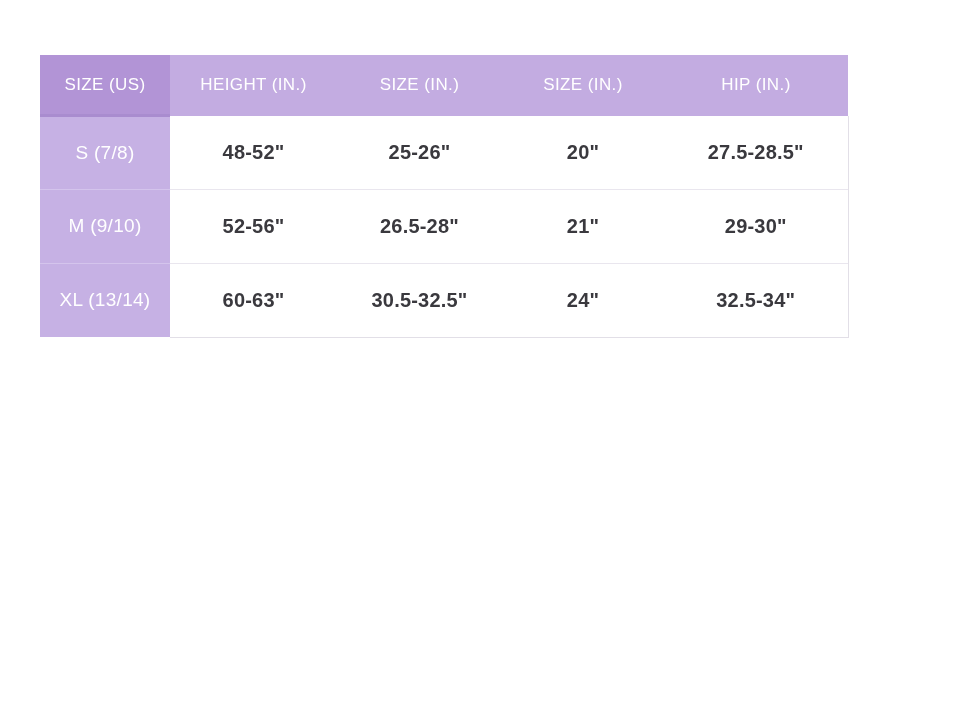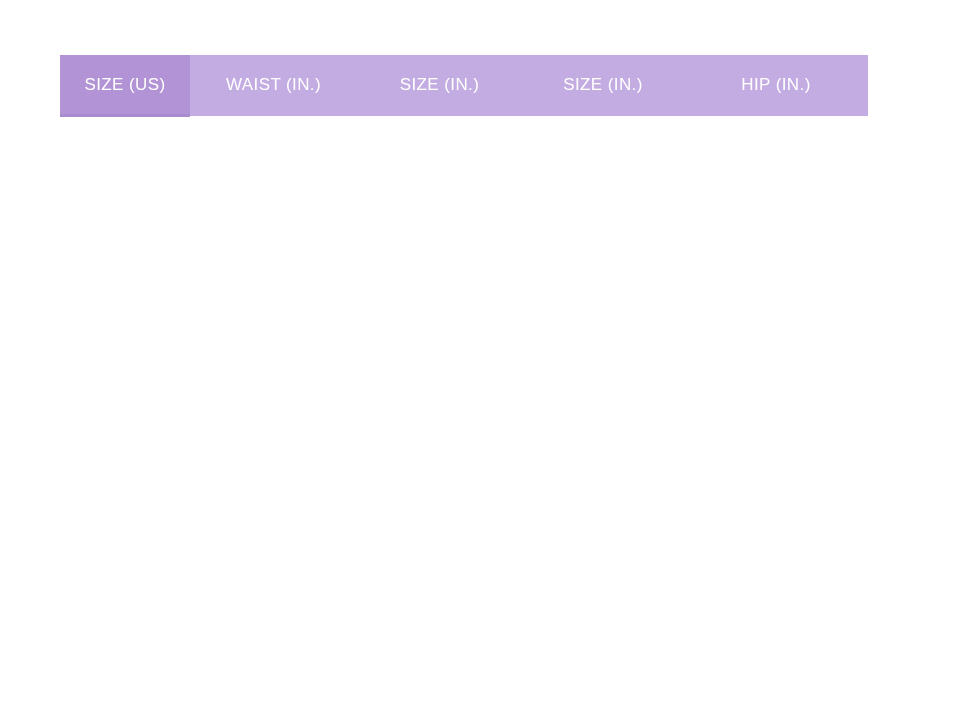--- a/index.html
+++ b/index.html
@@ -13,21 +13,21 @@
   }
   .stage {
     position: relative;
     width: 960px;
     height: 720px;
     overflow: hidden;
     background: #ffffff;
   }
   table.size-chart {
     position: absolute;
-    left: 60px;
+    left: 40px;
     top: 55px;
     border-collapse: collapse;
     table-layout: fixed;
     width: 808px;
   }
   col.c0 { width: 130px; }
   col.c1 { width: 167px; }
   col.c2 { width: 165px; }
   col.c3 { width: 162px; }
   col.c4 { width: 184px; }
@@ -85,22 +85,43 @@
     <colgroup>
       <col class="c0">
         <col class="c1">
         <col class="c2">
         <col class="c3">
         <col class="c4">
     </colgroup>
     <thead>
       <tr>
         <th class="corner">SIZE (US)</th>
-        <th>WAIST (IN.)</th>
+        <th>HEIGHT (IN.)</th>
         <th>SIZE (IN.)</th>
         <th>SIZE (IN.)</th>
         <th>HIP (IN.)</th>
       </tr>
     </thead>
     <tbody>
+      <tr>
+        <th class="rowlabel">S (7/8)</th>
+        <td>48-52"</td>
+        <td>25-26"</td>
+        <td>20"</td>
+        <td>27.5-28.5"</td>
+      </tr>
+      <tr>
+        <th class="rowlabel">M (9/10)</th>
+        <td>52-56"</td>
+        <td>26.5-28"</td>
+        <td>21"</td>
+        <td>29-30"</td>
+      </tr>
+      <tr>
+        <th class="rowlabel">XL (13/14)</th>
+        <td>60-63"</td>
+        <td>30.5-32.5"</td>
+        <td>24"</td>
+        <td>32.5-34"</td>
+      </tr>
     </tbody>
   </table>
 </div>
 
 </body></html>

